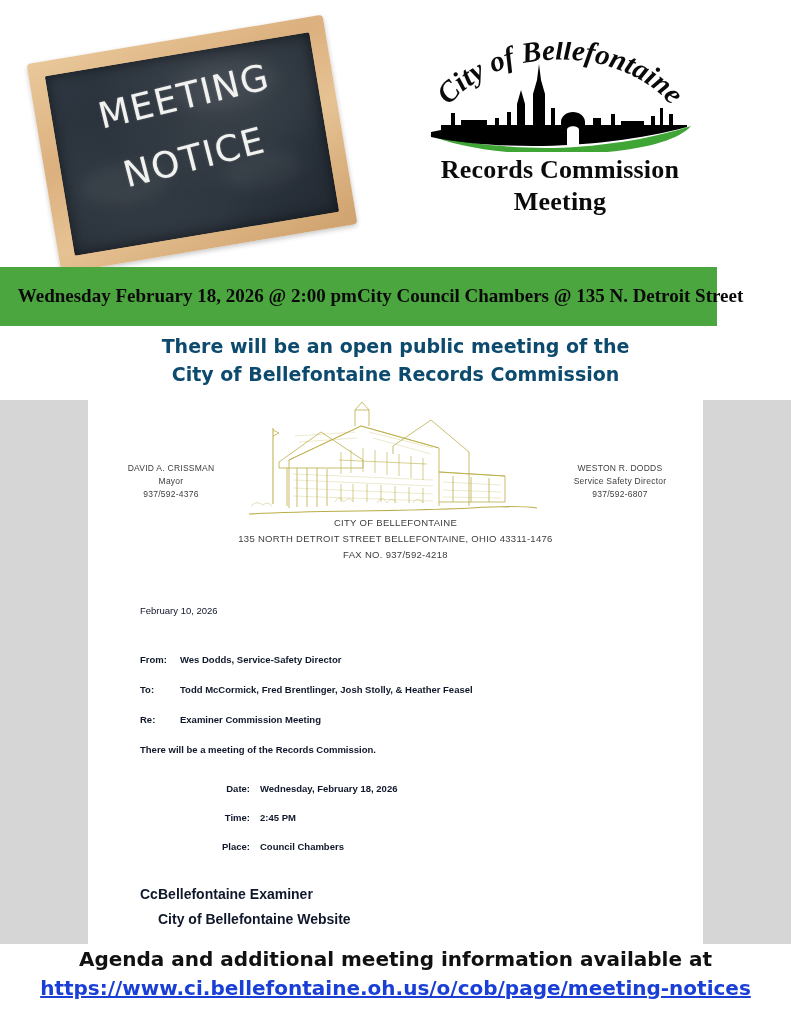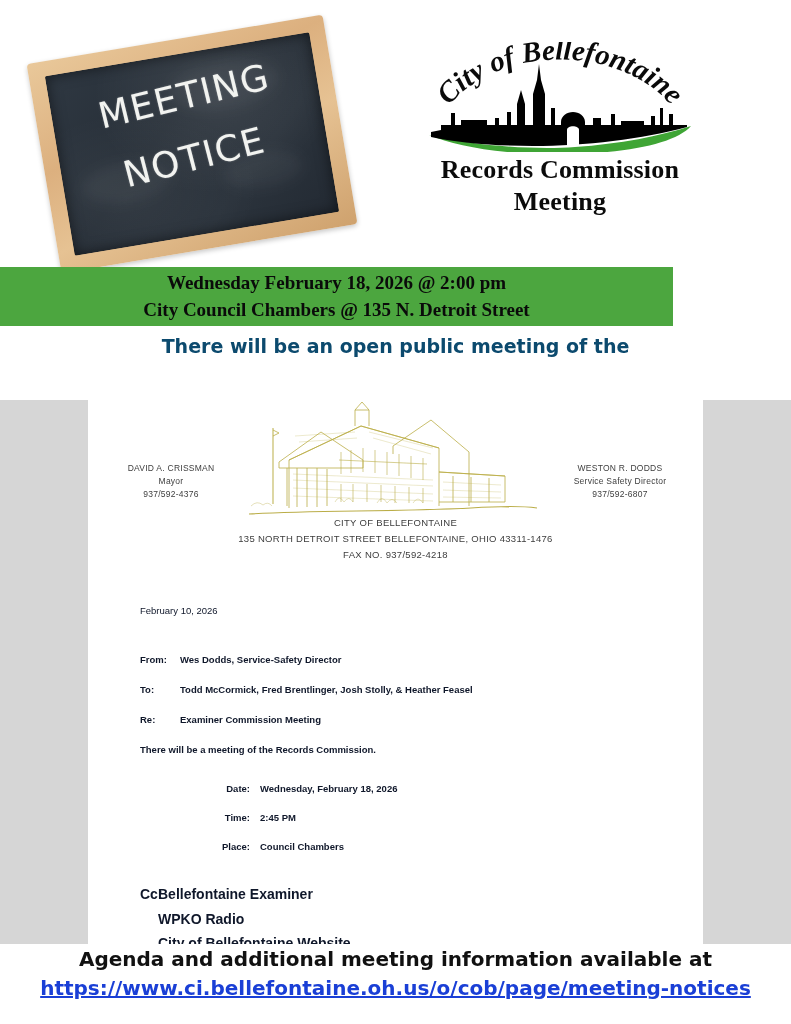--- a/index.html
+++ b/index.html
@@ -103,23 +103,24 @@
   }
   .logo-heading .l2 { display: block; }
 
   
   .green-banner {
     position: absolute;
     left: 0; top: 267px;
     width: 673px; height: 59px;
     background: #4CA63F;
     display: flex;
-    flex-direction: column;
+    flex-direction: row;
     align-items: center;
     justify-content: center;
+    padding-left: 44px;
   }
   .green-banner div {
     font-family: "Liberation Serif", serif;
     font-weight: bold;
     font-size: 19px;
     line-height: 1.42;
     color: #0a0a0a;
     white-space: nowrap;
   }
 
@@ -324,20 +325,21 @@
   </div>
 </div>
 
 <div class="green-banner">
   <div>Wednesday February 18, 2026 @ 2:00 pm</div>
   <div>City Council Chambers @ 135 N. Detroit Street</div>
 </div>
 
 <div class="intro-text">
   <div>There will be an open public meeting of the</div>
+  <div>City of Bellefontaine Records Commission</div>
 </div>
 
 <div class="letter-band">
   <div class="letter-page">
 
     <div class="lh">
 
       <div class="lh-sketch">
         <svg width="300" height="128" viewBox="0 0 300 128">
           <g stroke="#b7a93e" stroke-width="0.8" fill="none" opacity="0.95">
@@ -440,21 +442,20 @@
         <div class="lb-row">
           <div class="k">Place:</div>
           <div class="v">Council Chambers</div>
         </div>
       </div>
 
       <div class="lb-cc">
         <div>
           <span class="cc-label">Cc:</span><span>Bellefontaine Examiner</span>
         </div>
-        <span class="cc-item">WPKO Radio</span>
         <span class="cc-item">City of Bellefontaine Website</span>
       </div>
     </div>
 
   </div>
 </div>
 
 <div class="footer">
   <div class="footer-line1">Agenda and additional meeting information available at</div>
   <a class="footer-link" href="#">https://www.ci.bellefontaine.oh.us/o/cob/page/meeting-notices</a>

